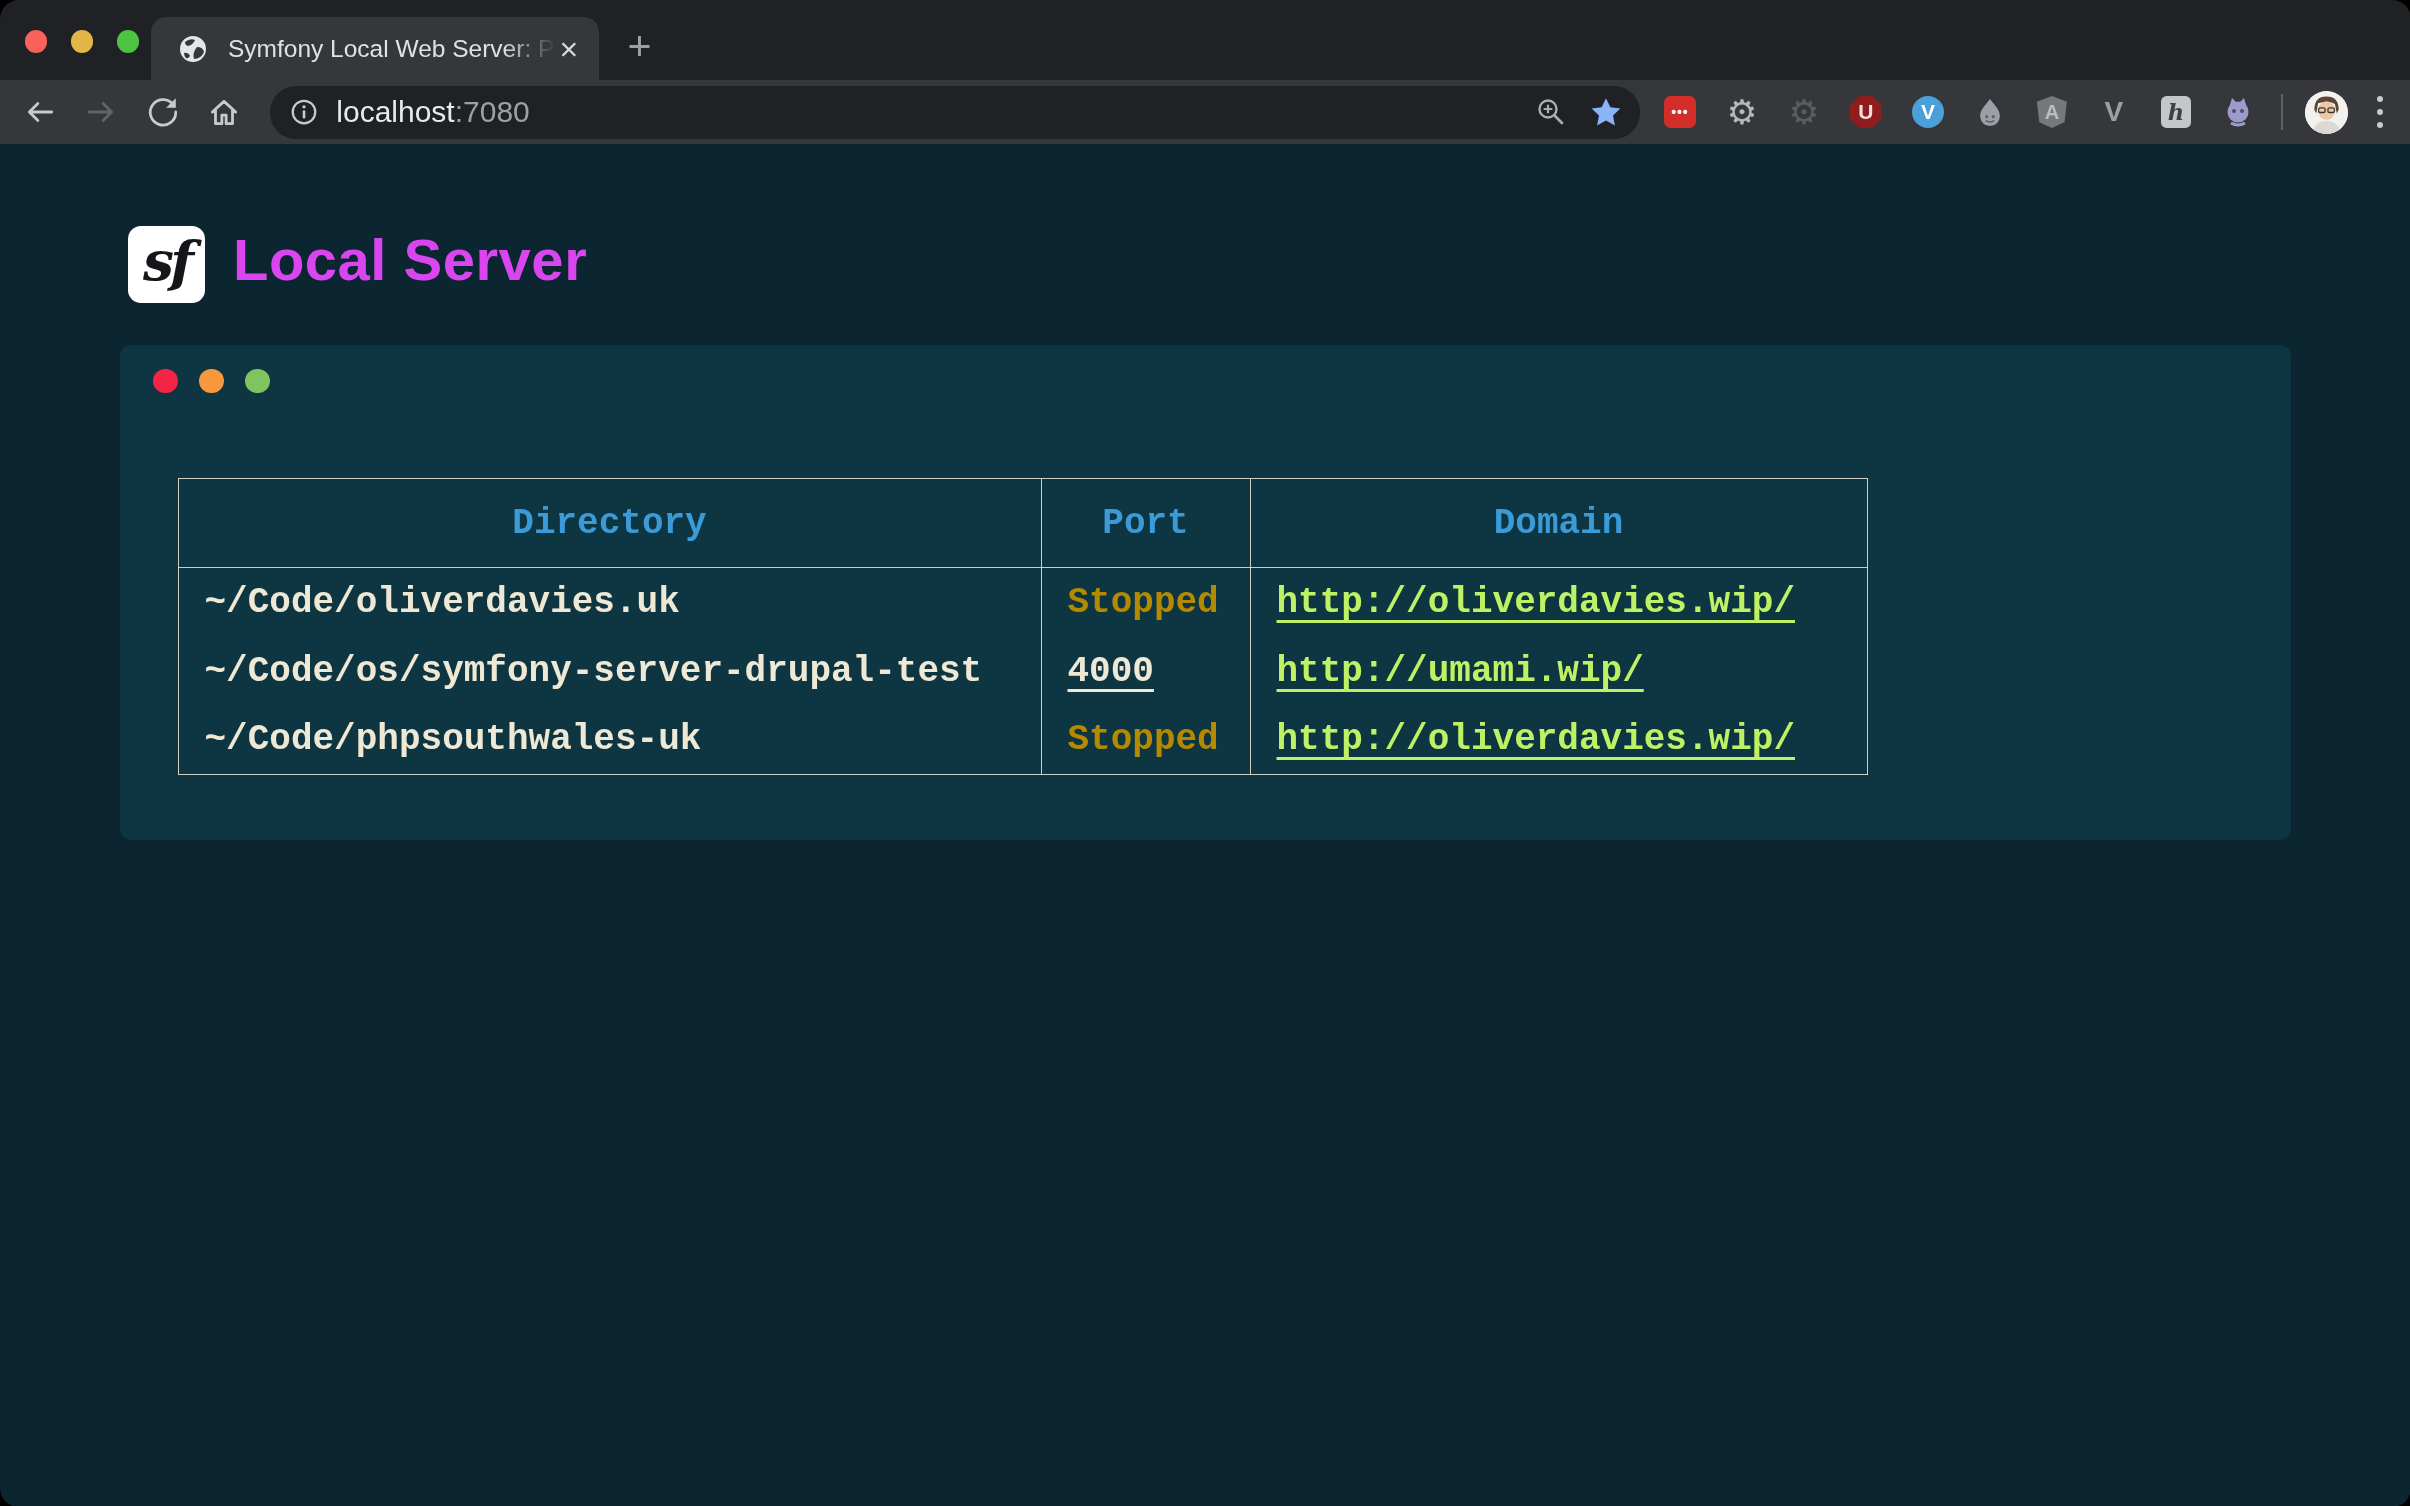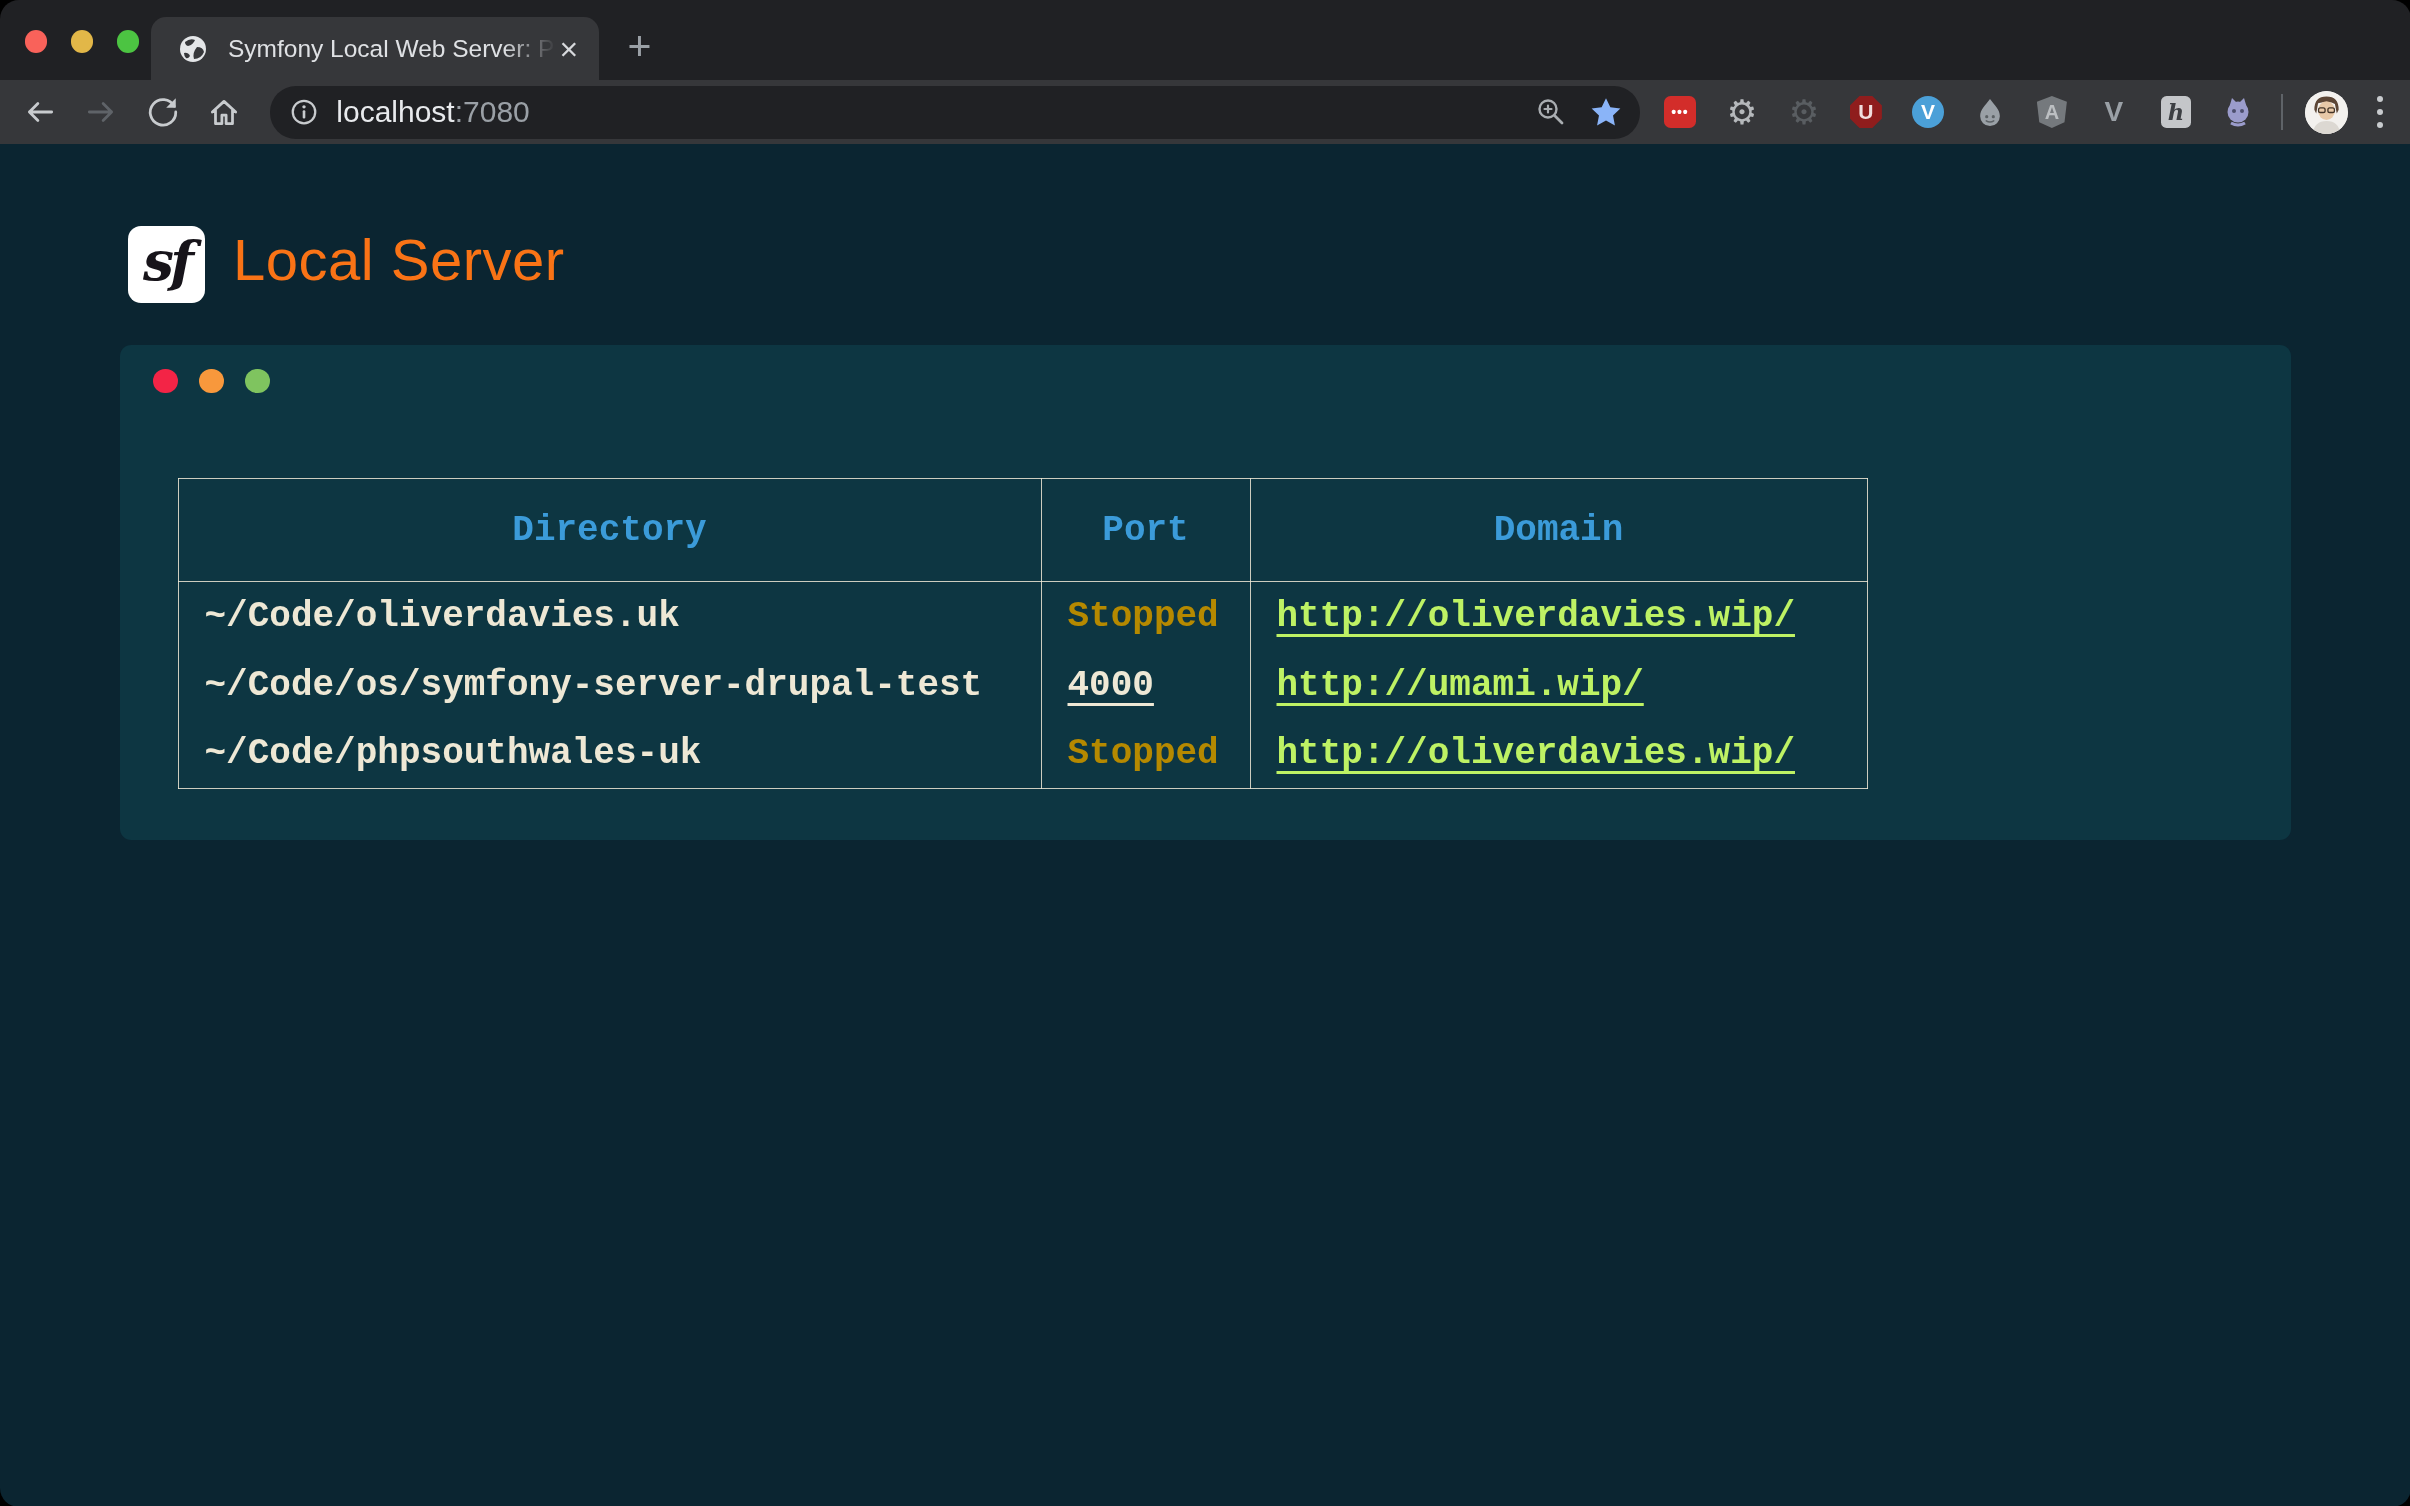--- a/index.html
+++ b/index.html
@@ -59,37 +59,37 @@
   .avatar { width:43px; height:43px; border-radius:50%; overflow:hidden; margin-left:22.6px; flex:none; background:#f2f2f2; }
   .kebab { margin-left:24.5px; display:flex; flex-direction:column; gap:6.6px; flex:none; padding:3.8px; }
   .kebab i { width:6.6px; height:6.6px; border-radius:50%; background:#c8cbce; display:block; }
 
   
   .content { flex:1; background:#0b2531; position:relative; }
   .brand { display:flex; align-items:flex-start; margin:82px 0 0 128px; }
   .sf-logo { width:77px; height:77px; background:#fff; border-radius:13px; display:flex; align-items:center;
              justify-content:center; font-family:"DejaVu Serif", serif; font-style:italic; font-weight:bold;
              font-size:55px; color:#17141a; letter-spacing:-3.8px; padding-bottom:7.5px; }
-  .page-title { margin-left:28px; font-size:58px; font-weight:400; color:#f97316; letter-spacing:0.5px; }
+  .page-title { margin-left:28px; font-size:58px; font-weight:700; color:#d946ef; letter-spacing:0.5px; }
 
   .panel { margin:42px 120px 0 120px; width:2171px; height:495px; background:#0d3642; border-radius:11.3px;
            padding:23.5px 0 0 33px; }
   .panel-dots { display:flex; gap:21.7px; }
   .panel-dots span { width:24.5px; height:24.5px; border-radius:50%; display:block; }
   .pdot-red { background:#f32446; }
   .pdot-orange { background:#f8983c; }
   .pdot-green { background:#7fc45f; }
 
   table.servers { margin:85px 0 0 24.5px; width:1689px; border-collapse:collapse;
                   font-family:"Liberation Mono","DejaVu Sans Mono", monospace; font-size:36px; font-weight:bold;
                   color:#eee8d5; table-layout:fixed; }
   table.servers, table.servers th, table.servers td { border:1.9px solid rgba(238,232,213,0.85); }
   table.servers td { border-top:none; border-bottom:none; }
   table.servers tr:last-child td { border-bottom:1.9px solid rgba(238,232,213,0.85); }
-  th { height:103px; color:#3b9bd9; font-weight:bold; text-align:center; }
+  th { height:89px; color:#3b9bd9; font-weight:bold; text-align:center; }
   td { height:69px; padding-left:26px; text-align:left; vertical-align:middle; }
   .col-dir { width:863px; } .col-port { width:209px; } .col-domain { width:617px; }
   .status-stopped { color:#b58900; }
   .port-val.is-link { color:#eee8d5; text-decoration:underline; text-decoration-thickness:2.8px; text-underline-offset:7.5px; cursor:pointer; }
   a.domain-link { color:#bef264; text-decoration:underline; text-decoration-thickness:2.8px; text-underline-offset:7.5px; cursor:pointer; }
 </style>
 </head>
 <body>
 
 <div class="window">

